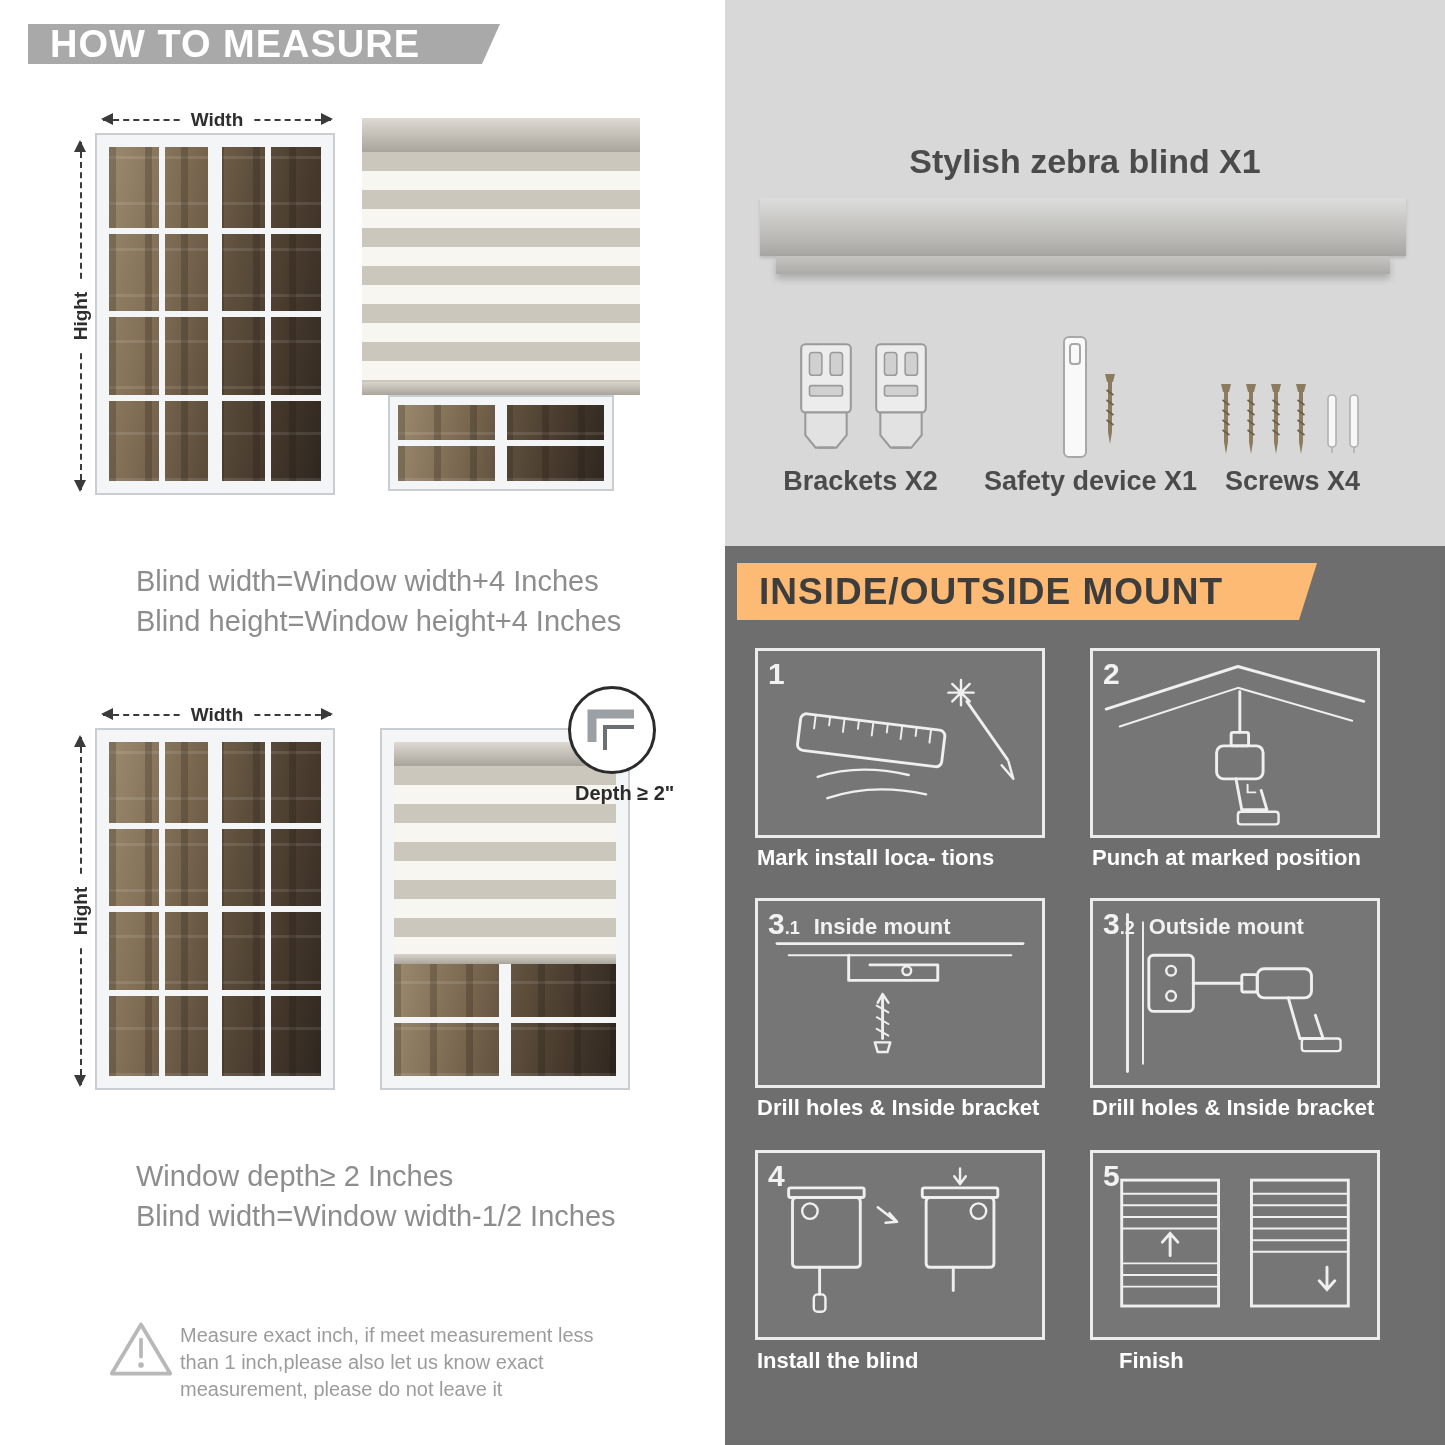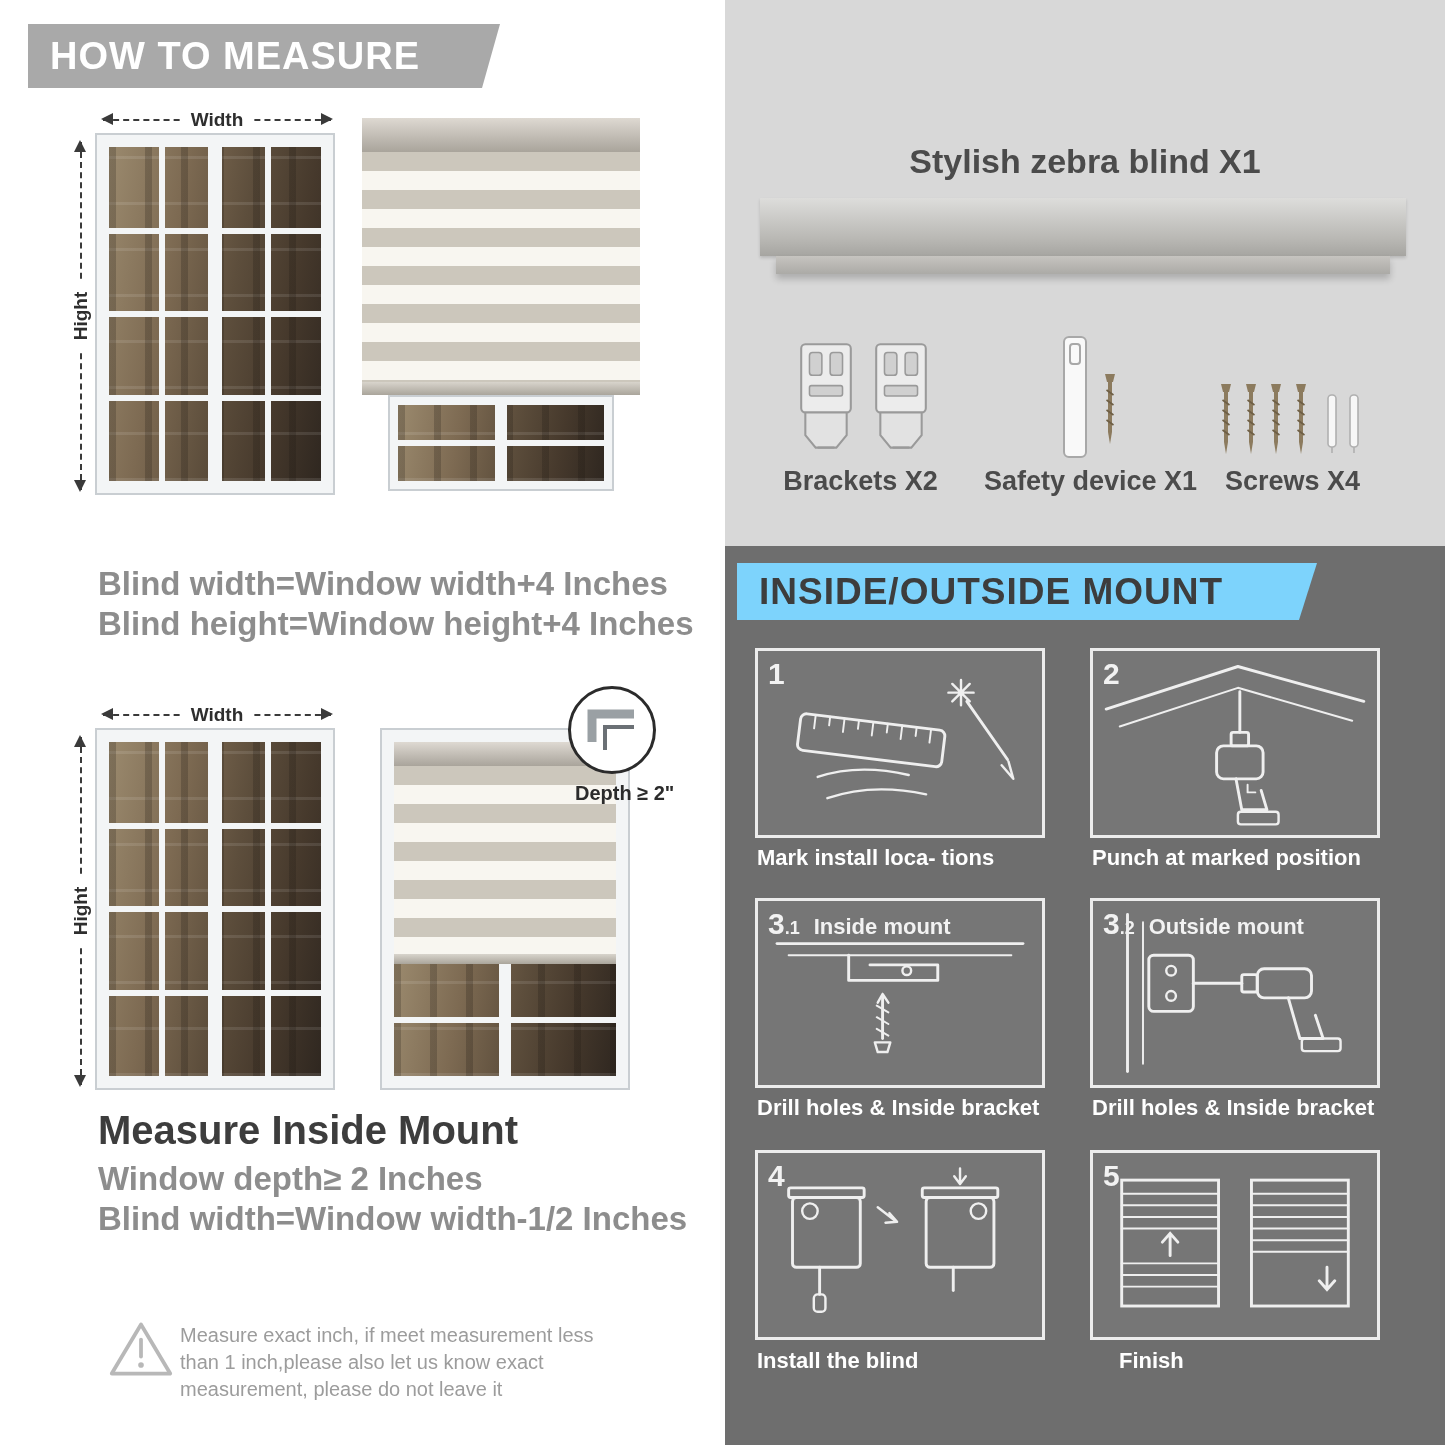--- a/index.html
+++ b/index.html
@@ -5,21 +5,21 @@
   * { box-sizing: border-box; }
   body { margin:0; font-family:"Liberation Sans", sans-serif; }
   .page { position:relative; width:1445px; height:1445px; background:#ffffff; overflow:hidden; }
   .abs { position:absolute; }
 
   
   .banner { position:absolute; display:flex; align-items:center; font-weight:bold; letter-spacing:1px; }
   .banner.slant { clip-path:polygon(0 0,100% 0,calc(100% - 18px) 100%,0 100%); }
   .banner-gray   { background:var(--banner-gray,#a9a9a9); color:#ffffff; font-size:38px; padding-left:22px; }
   .banner-light  { background:var(--included-banner-bg,#e3e3e3); color:#ffffff; font-size:38px; padding-left:22px; }
-  .banner-white  { background:#7dd3fc; color:var(--heading-dark,#3d3d3d); font-size:37px; padding-left:22px; }
+  .banner-white  { background:#fdba74; color:var(--heading-dark,#3d3d3d); font-size:37px; padding-left:22px; }
 
   
   .meas-h { position:absolute; border-top:2px dashed #3a3a3a; }
   .meas-h .tri-l { position:absolute; left:-2px; top:-8px; width:0; height:0; border:6px solid transparent; border-left:none; border-right:12px solid #3a3a3a; }
   .meas-h .tri-r { position:absolute; right:-2px; top:-8px; width:0; height:0; border:6px solid transparent; border-right:none; border-left:12px solid #3a3a3a; }
   .meas-v { position:absolute; border-left:2px dashed #3a3a3a; }
   .meas-v .tri-u { position:absolute; top:-2px; left:-8px; width:0; height:0; border:6px solid transparent; border-top:none; border-bottom:12px solid #3a3a3a; }
   .meas-v .tri-d { position:absolute; bottom:-2px; left:-8px; width:0; height:0; border:6px solid transparent; border-bottom:none; border-top:12px solid #3a3a3a; }
   .meas-label { position:absolute; background:#ffffff; padding:0 10px; font-size:19px; font-weight:bold; color:#2e2e2e; white-space:nowrap; }
   .meas-h .meas-label { left:50%; top:-1px; transform:translate(-50%,-50%); }
@@ -36,21 +36,21 @@
   .mv { position:absolute; top:0; bottom:0; background:#f3f5f6; }
   .mh { position:absolute; left:0; right:0; background:#f3f5f6; }
 
   
   .headrail { background:linear-gradient(180deg,#ded9d2,#a9a49b); }
   .stripes  { background:repeating-linear-gradient(180deg, var(--stripe-tan,#ccc7bc) 0 19px, var(--stripe-cream,#f8f6f0) 19px 38px); }
   .botrail  { background:linear-gradient(180deg,#d8d4cc,#aaa59b); }
   .window-strip { background:#f3f5f6; border:2px solid #c9ced2; padding:8px; }
 
   .h-dark { position:absolute; font-weight:bold; font-size:40px; color:var(--heading-dark,#3d3d3d); }
-  .p-gray { position:absolute; font-weight:bold; font-size:33px; color:var(--body-gray,#8d8d8d); }
+  .p-gray { position:absolute; font-weight:normal; font-size:29px; color:var(--body-gray,#8d8d8d);margin-left:38px; }
 
   .depth-circle { width:100%; height:100%; border-radius:50%; border:3px solid #2b2b2b; background:#ffffff; overflow:hidden; display:flex; align-items:center; justify-content:center; }
 
   .note-text { position:absolute; font-size:20px; line-height:1.35; color:#9c9c9c; }
 
   
   .right-top { position:absolute; left:725px; top:0; width:720px; height:546px; background:var(--included-bg,#d8d8d8); }
   .right-bottom { position:absolute; left:725px; top:546px; width:720px; height:899px; background:var(--mount-bg,#6e6e6e); }
   .item-label { position:absolute; top:466px; text-align:center; font-weight:bold; font-size:27px; color:var(--label-dark,#4b4b4b); }
 
@@ -60,21 +60,21 @@
   .step-sub { font-size:18px; }
   .step-title { font-size:22px; margin-left:14px; }
   .step-art { position:absolute; inset:0; width:100%; height:100%; }
   .step-caption { position:absolute; width:300px; color:#ffffff; font-weight:bold; font-size:22px; }
 </style>
 </head>
 <body>
 
 <div class="page">
 
-  <div class="banner banner-gray slant" style="left:28px;top:24px;width:472px;height:64px;">
+  <div class="banner banner-gray slant" style="left:28px;top:24px;width:472px;height:40px;">
     <span>HOW TO MEASURE</span>
   </div>
 
   <div class="window" style="left:95px;top:133px;width:240px;height:362px;">
     <div class="photo">
       <div class="mv" style="left:calc(50% - 7px);width:14px;"></div>
       <div class="mv" style="left:calc(25% - 3px);width:6px;"></div>
       <div class="mv" style="left:calc(75% - 3px);width:6px;"></div>
       <div class="mh" style="top:calc(25% - 3px);height:6px;"></div>
       <div class="mh" style="top:calc(50% - 3px);height:6px;"></div>
@@ -145,21 +145,20 @@
   <div class="abs" style="left:568px;top:686px;width:88px;height:88px;">
     <div class="depth-circle">
       <svg viewBox="0 0 60 60" width="60" height="60">
         <path d="M10 42 L10 14 L52 14" stroke="#9aa0a4" stroke-width="9" fill="none"></path>
         <path d="M23 50 L23 27 L52 27" stroke="#6b7075" stroke-width="4" fill="none"></path>
       </svg>
     </div>
   </div>
   <div class="abs" style="left:575px;top:782px;font-size:20px;font-weight:bold;color:#2b2b2b;">Depth ≥ 2"</div>
 
-  <div class="h-dark" style="left:98px;top:1108px;">Measure Inside Mount</div>
   <div class="p-gray" style="left:98px;top:1160px;">Window depth≥ 2 Inches</div>
   <div class="p-gray" style="left:98px;top:1200px;">Blind width=Window width-1/2 Inches</div>
 
   <svg class="abs" viewBox="0 0 70 64" width="66" height="62" style="left:108px;top:1318px;">
     <path d="M35 6 L66 58 H4 Z" fill="none" stroke="#b8b8b8" stroke-width="4" stroke-linejoin="round"></path>
     <line x1="35" y1="22" x2="35" y2="40" stroke="#b8b8b8" stroke-width="4" stroke-linecap="round"></line>
     <circle cx="35" cy="49" r="3" fill="#b8b8b8"></circle>
   </svg>
   <div class="note-text" style="left:180px;top:1322px;width:445px;">Measure exact inch, if meet measurement less than 1 inch,please also let us know exact measurement, please do not leave it</div>
 

